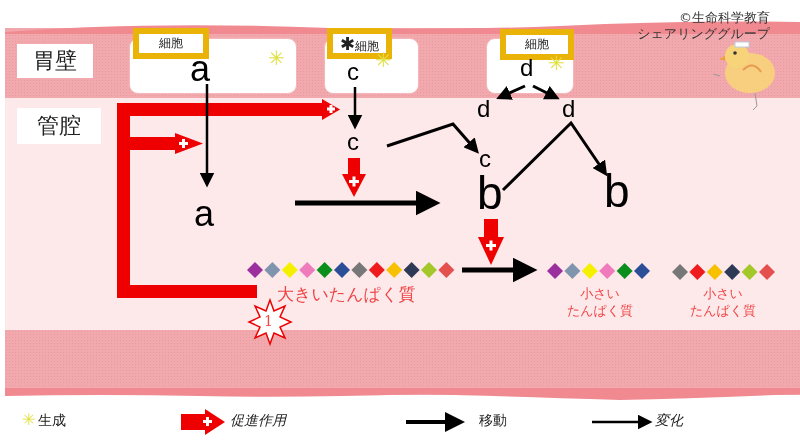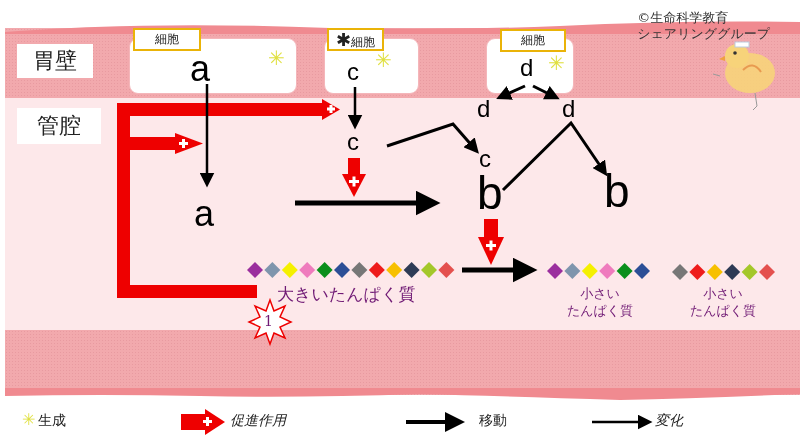--- a/index.html
+++ b/index.html
@@ -6,27 +6,27 @@
   body { width:800px; height:445px; position:relative; background:#ffffff; overflow:hidden;
          font-family:"DejaVu Sans","Liberation Sans",sans-serif; }
   .abs { position:absolute; }
   .wall-band { position:absolute; left:5px; width:795px;
     background-color:#f2a9ad;
     background-image: radial-gradient(#e89aa0 0.6px, transparent 0.7px);
     background-size:3px 3px; }
   .lumen { position:absolute; left:5px; top:98px; width:795px; height:232px; background:#fde8ea; }
   .label-box { position:absolute; background:#fff; font-size:22px; color:#222; text-align:center; }
   .cell { position:absolute; background:#fff; border-radius:9px; border:1px solid #f4b6ba; }
-  .cell-tag { position:absolute; background:#fff; border:2px solid #eab308; font-size:12px; color:#222;
+  .cell-tag { position:absolute; background:#fff; border:6px solid #eab308; font-size:12px; color:#222;
               height:19px; line-height:19px; text-align:center; }
   .letter { position:absolute; font-family:"Liberation Sans",sans-serif; color:#000; line-height:1; }
   .spark { position:absolute; color:#e0e040; font-size:20px; line-height:1; }
-  .jp { position:absolute; color:#701a75; white-space:nowrap; }
+  .jp { position:absolute; color:#ef4444; white-space:nowrap; }
   .legend-text { position:absolute; font-size:14px; color:#222; top:412px; }
-  .credit { position:absolute; font-size:13px; color:#333; right:30px; line-height:16px; }
+  .credit { position:absolute; font-size:13px; color:#333; right:30px; text-align:right; line-height:16px; }
 </style>
 </head>
 <body>
 
 <div class="wall-band" style="top:28px;height:70px;"></div>
 <svg class="abs" style="left:0;top:18px" width="800" height="16">
   <path d="M5 14 Q 60 10 95 9 Q 200 5 330 10 Q 460 12 560 8 Q 680 2 800 4 L800 16 L5 16 Z" fill="#f08a90"></path>
 </svg>
 <div class="lumen"></div>
 <div class="wall-band" style="top:330px;height:65px;"></div>

